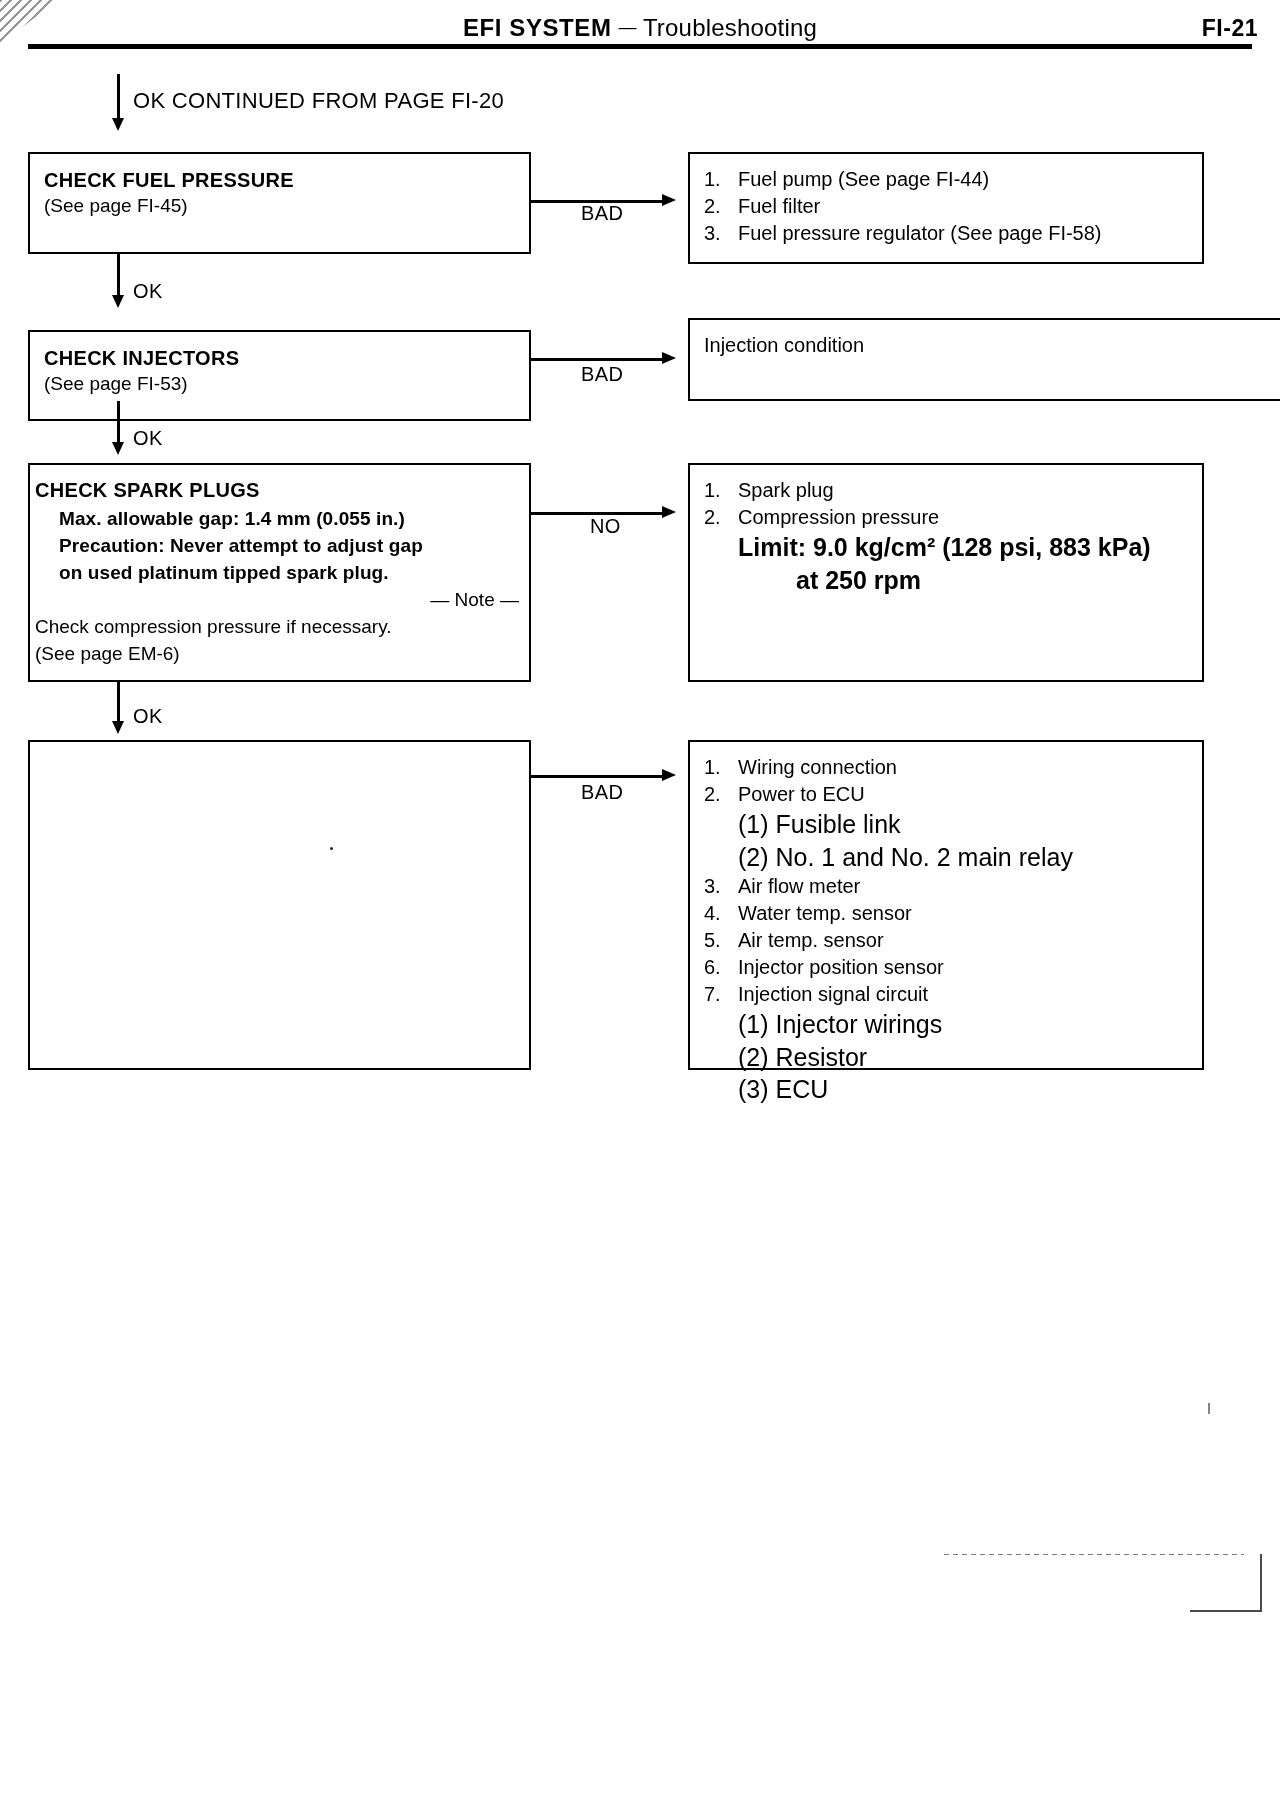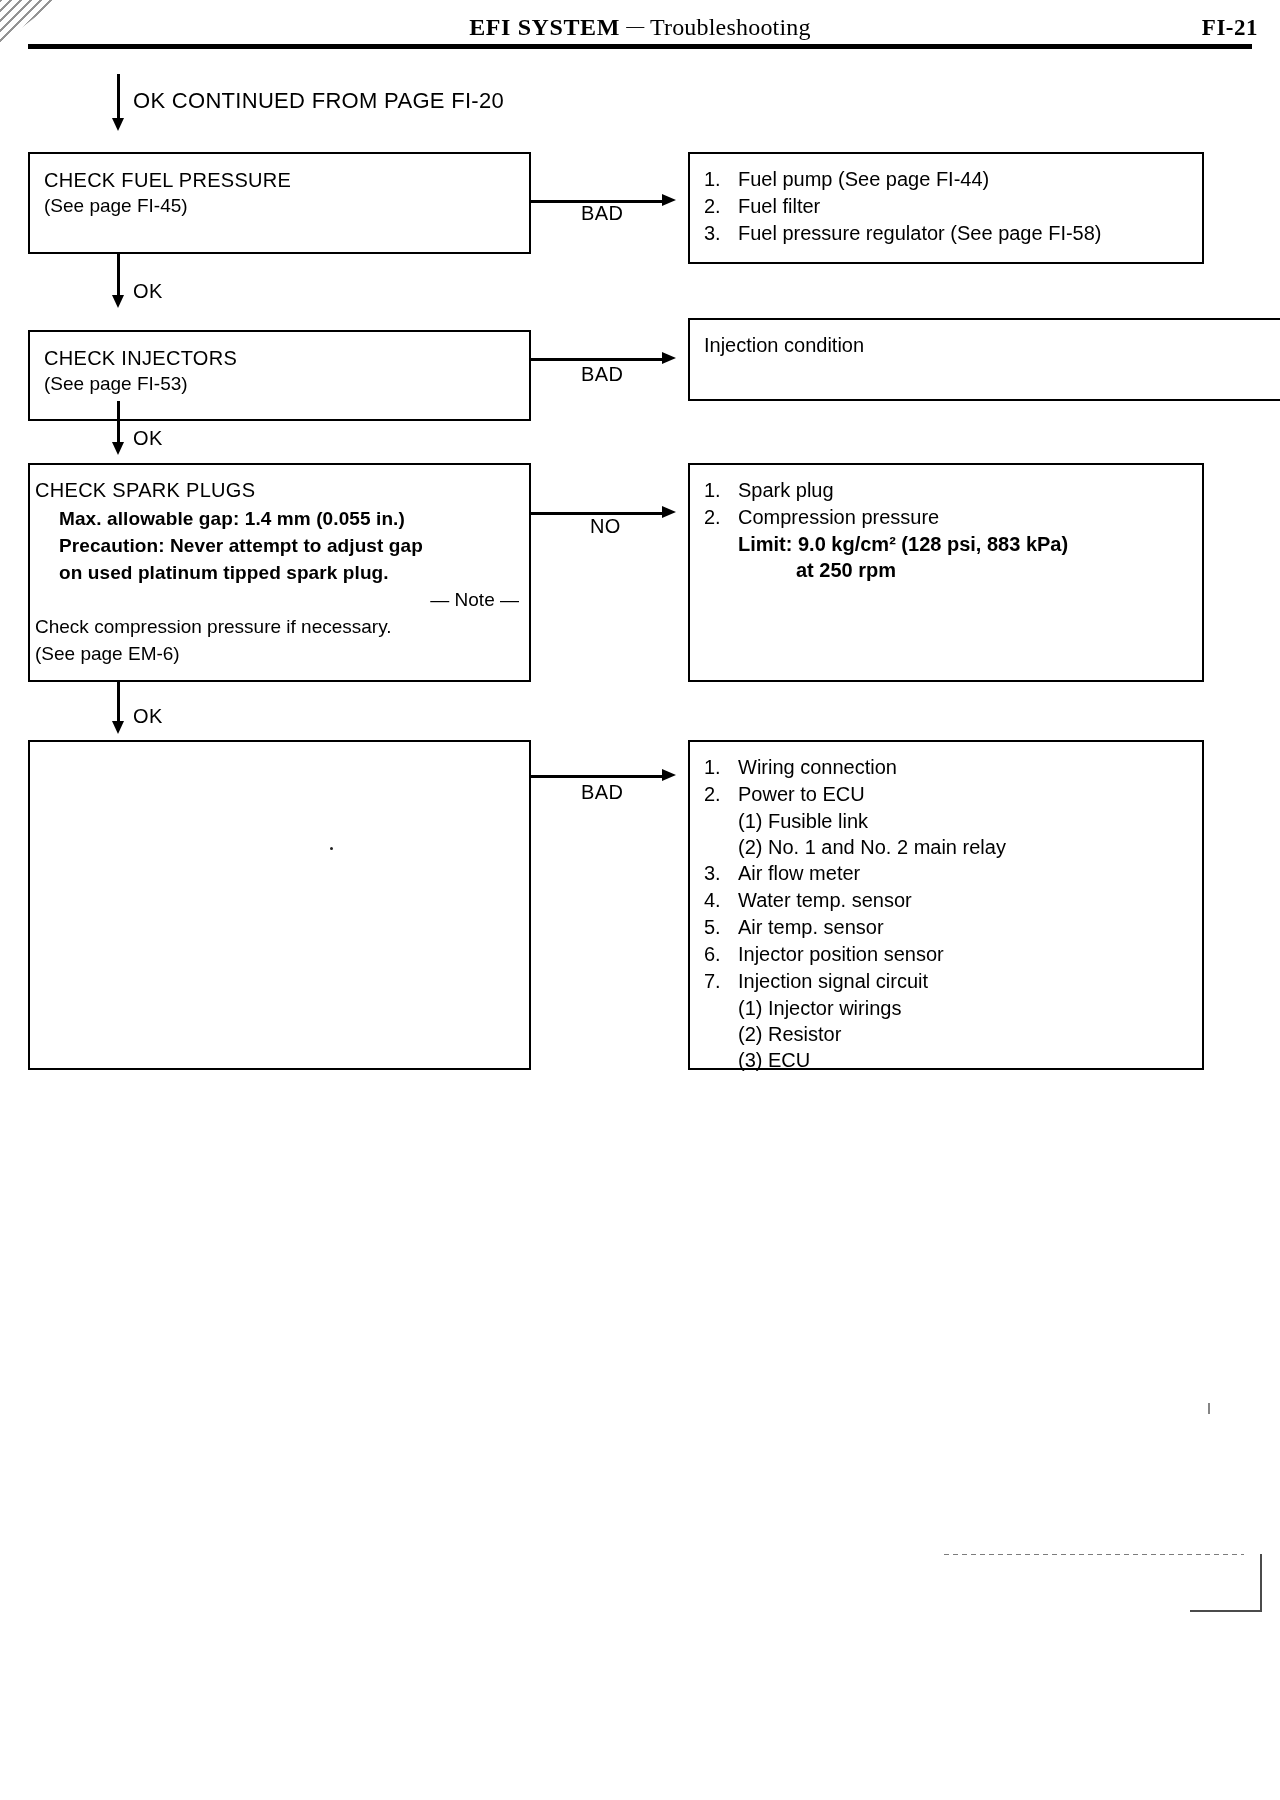--- a/index.html
+++ b/index.html
@@ -55,21 +55,20 @@
     border-radius: 50%;
     background: #222;
   }
 
   
   .page-header {
     position: absolute;
     top: 14px; left: 0;
     width: 1280px;
     height: 44px;
-    font-family: Liberation Serif, serif;
   }
   .header-title {
     position: absolute;
     left: 0; top: 0;
     width: 1280px;
     text-align: center;
     font-size: 24px;
     letter-spacing: 0.2px;
     white-space: pre;
   }
@@ -108,21 +107,21 @@
   .node {
     position: absolute;
     border: 2.5px solid #000;
     background: #fff;
   }
   .node-body {
     padding: 14px 12px 8px 14px;
   }
   .node-title {
     font-size: 20px;
-    font-weight: normal;
+    font-weight: bold;
     letter-spacing: 0.3px;
     line-height: 1.22;
     white-space: pre-line;
   }
   .node-sub {
     font-size: 19px;
     line-height: 1.3;
     margin-top: 2px;
     white-space: pre-line;
   }
@@ -145,21 +144,21 @@
     align-items: flex-start;
     margin-bottom: 1px;
   }
   .res-num {
     width: 34px;
     flex: 0 0 34px;
   }
   .res-text { flex: 1 1 auto; }
   .res-sub {
     margin-left: 34px;
-    font-size: 20px;
+    font-size: 25px;
     line-height: 1.30;
   }
   .res-sub.bold, .res-text.bold { font-weight: bold; }
   .plain-text {
     padding: 12px 10px 8px 14px;
     font-size: 20px;
     line-height: 1.3;
   }
 
   

